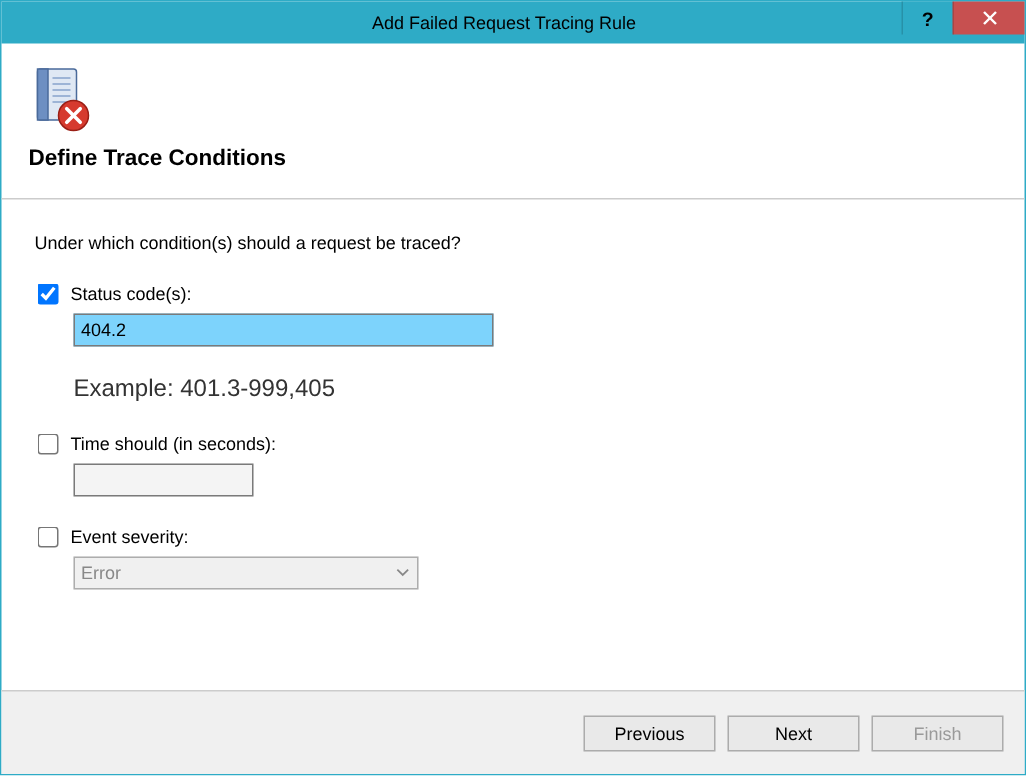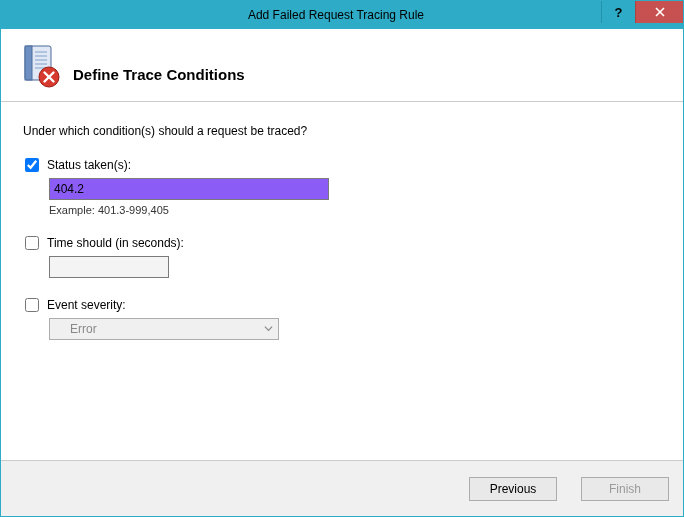--- a/index.html
+++ b/index.html
@@ -54,23 +54,24 @@
     color: #000;
   }
   .tb-close {
     width: 48px;
     background: #c75050;
     color: #fff;
   }
   .header-region {
     padding: 14px 18px 18px 18px;
     display: flex;
-    align-items: flex-end;
+    align-items: flex-start;
     gap: 14px;
     border-bottom: 1px solid #ccc;
+    flex-direction: column;
   }
   .header-icon {
     width: 40px; height: 40px;
     position: relative;
   }
   .header-title {
     font-size: 15px;
     font-weight: bold;
     color: #000;
   }
@@ -97,41 +98,41 @@
     width: 14px; height: 14px;
     margin: 0;
   }
   .text-input {
     width: 280px;
     height: 22px;
     border: 1px solid #7a7a7a;
     padding: 2px 4px;
     font-size: 12px;
     font-family: inherit;
-    background: #8b5cf6;
+    background: #7dd3fc;
   }
   .text-input.small {
     width: 120px;
   }
   .text-input[disabled] {
     background: #f4f4f4;
     color: #888;
   }
   .hint {
-    font-size: 11px;
+    font-size: 16px;
     color: #333;
-    margin-top: 4px;
+    margin-top: 20px;
   }
   .select {
     width: 230px;
     height: 22px;
     border: 1px solid #adadad;
     background: #f0f0f0;
     color: #888;
-    padding: 2px 20px;
+    padding: 2px 4px;
     font-size: 12px;
     font-family: inherit;
     appearance: none;
     position: relative;
   }
   .select-wrap {
     position: relative;
     width: 230px;
   }
   .select-arrow {
@@ -144,21 +145,21 @@
     margin-bottom: 20px;
   }
   .footer {
     height: 56px;
     border-top: 1px solid #ccc;
     background: #f0f0f0;
     display: flex;
     align-items: center;
     justify-content: flex-end;
     padding-right: 14px;
-    gap: 24px;
+    gap: 8px;
   }
   .btn {
     width: 88px;
     height: 24px;
     background: #e9e9e9;
     border: 1px solid #acacac;
     font-size: 12px;
     font-family: inherit;
     cursor: pointer;
     padding: 0;
@@ -205,21 +206,21 @@
     </div>
     <div class="header-title">Define Trace Conditions</div>
   </div>
 
   <div class="content">
     <div class="question">Under which condition(s) should a request be traced?</div>
 
     <div class="group">
       <div class="opt-row">
         <input type="checkbox" checked="" style="">
-        <span>Status taken(s):</span>
+        <span>Status code(s):</span>
       </div>
       <div class="indent">
         <input class="text-input" type="text" value="404.2" style="">
         <div class="hint">Example: 401.3-999,405</div>
       </div>
     </div>
 
     <div class="group">
       <div class="opt-row">
         <input type="checkbox" style="">
@@ -243,16 +244,17 @@
                 <path d="M1 3 L5 7 L9 3" fill="none" stroke="#888" stroke-width="1.3"></path>
               </svg>
           </span>
         </div>
       </div>
     </div>
   </div>
 
   <div class="footer">
     <button class="btn">Previous</button>
+    <button class="btn">Next</button>
     <button class="btn" disabled="">Finish</button>
   </div>
 
 </div>
 
 </body></html>

